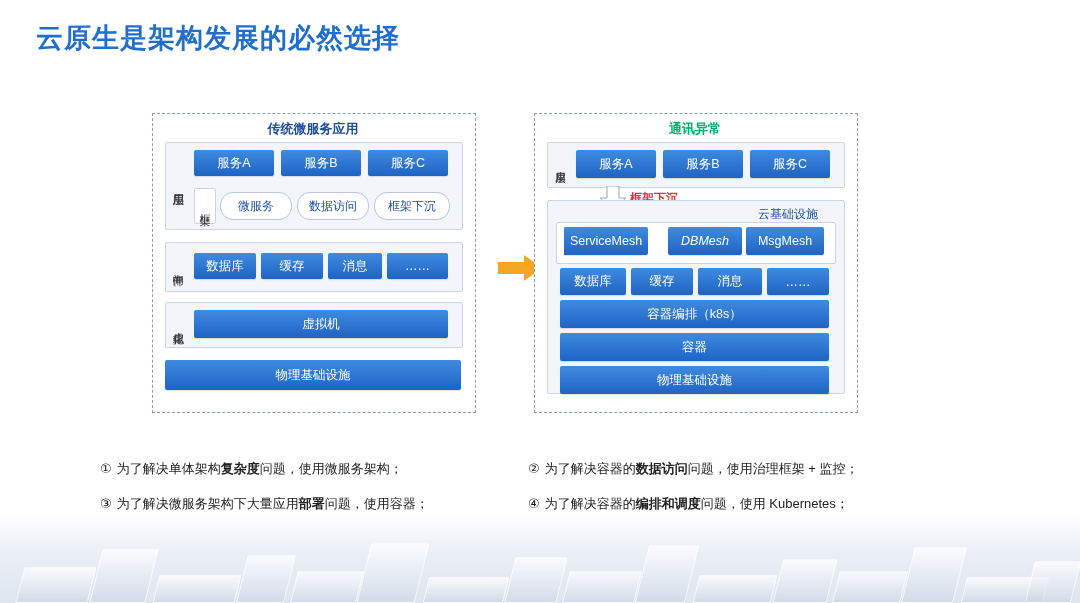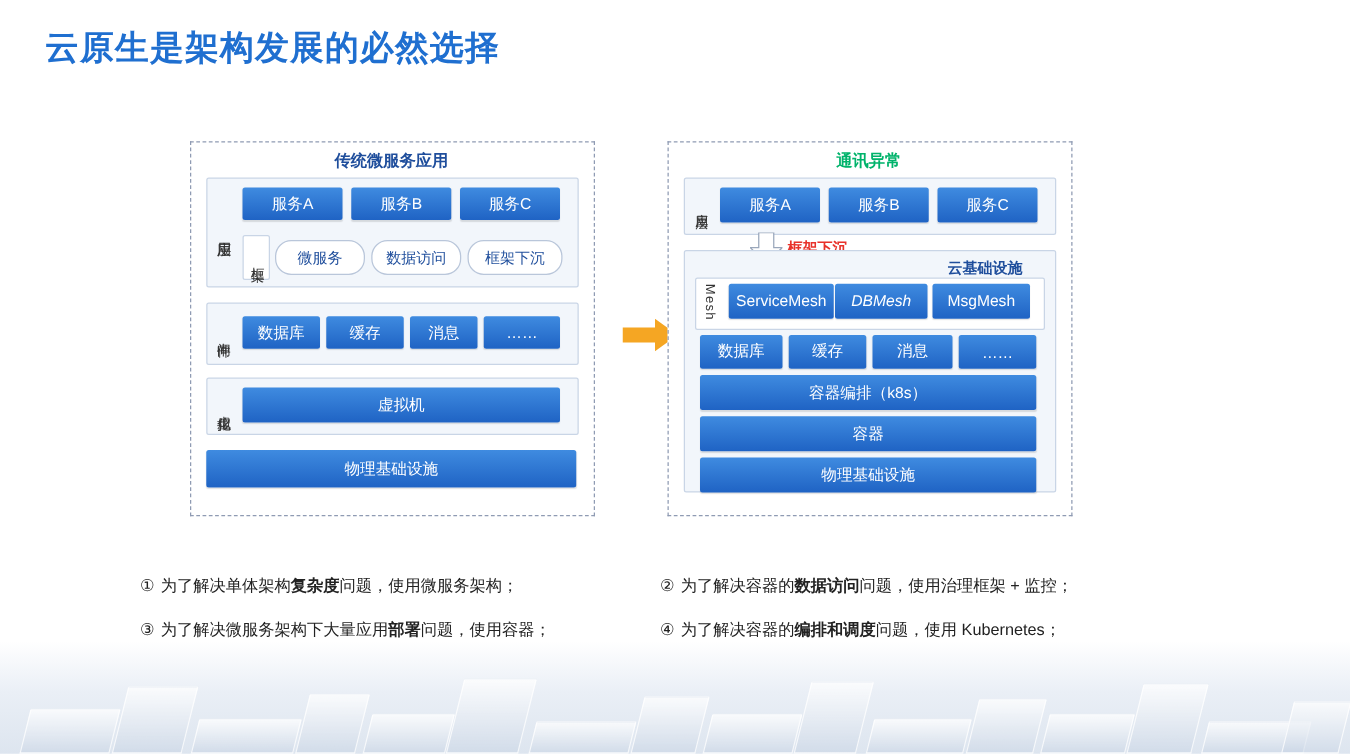--- a/index.html
+++ b/index.html
@@ -68,21 +68,21 @@
     writing-mode:vertical-rl;letter-spacing:1px;
   }
   .side-label-box{
     position:absolute;
     background:#fff;border:1px solid #c9d5e6;
     display:flex;align-items:center;justify-content:center;
     font-size:11px;color:#333;line-height:1.1;
     writing-mode:vertical-rl;letter-spacing:1px;border-radius:2px;
   }
   .infra-label{
-    position:absolute;font-size:12px;font-weight:bold;color:#1f4e9c;
+    position:absolute;font-size:12px;font-weight:normal;color:#1f4e9c;
   }
   
   .arrow-right{
     position:absolute;left:498px;top:255px;width:44px;height:26px;
   }
   
   .sink-arrow{
     position:absolute;left:600px;top:186px;width:26px;height:24px;
   }
   .sink-text{
@@ -90,21 +90,21 @@
     color:#e8322a;font-size:12px;font-weight:bold;
   }
 
   
   .bullets{position:absolute;left:0;top:452px;width:1080px;}
   .bullet{
     font-size:13px;color:#222;line-height:34px;white-space:nowrap;
   }
   .bullet .num{color:#222;margin-right:5px;}
   .bullet b{font-weight:bold;}
-  .col-left{position:absolute;left:112px;}
+  .col-left{position:absolute;left:100px;}
   .col-right{position:absolute;left:528px;}
 </style>
 </head>
 <body>
 
 <div class="title">云原生是架构发展的必然选择</div>
 
 <div class="dash-box" style="left:152px;top:113px;width:322px;height:298px;"></div>
 <div class="panel-title blue-title" style="left:152px;top:120px;width:322px;">传统微服务应用</div>
 
@@ -149,21 +149,21 @@
 <svg class="sink-arrow" viewBox="0 0 26 24">
   <polygon points="7,0 19,0 19,12 26,12 13,24 0,12 7,12" fill="#ffffff" stroke="#9aa7bb" stroke-width="1"></polygon>
 </svg>
 <div class="sink-text">框架下沉</div>
 
 <div class="group-box" style="left:547px;top:200px;width:296px;height:192px;"></div>
 <div class="infra-label" style="left:758px;top:206px;">云基础设施</div>
 
 <div class="group-box" style="left:556px;top:222px;width:278px;height:40px;background:#fff;"></div>
 <div class="side-label" style="left:558px;top:226px;width:18px;height:32px;font-size:10.5px;writing-mode:vertical-rl;">Mesh</div>
-<div class="blk-blue" style="left:583px;top:227px;width:84px;height:28px;">ServiceMesh</div>
+<div class="blk-blue" style="left:564px;top:227px;width:84px;height:28px;">ServiceMesh</div>
 <div class="blk-blue" style="left:668px;top:227px;width:74px;height:28px;font-style:italic;">DBMesh</div>
 <div class="blk-blue" style="left:746px;top:227px;width:78px;height:28px;">MsgMesh</div>
 
 <div class="blk-blue" style="left:560px;top:268px;width:66px;height:27px;">数据库</div>
 <div class="blk-blue" style="left:631px;top:268px;width:62px;height:27px;">缓存</div>
 <div class="blk-blue" style="left:698px;top:268px;width:64px;height:27px;">消息</div>
 <div class="blk-blue" style="left:767px;top:268px;width:62px;height:27px;">……</div>
 
 <div class="blk-blue" style="left:560px;top:300px;width:269px;height:28px;">容器编排（k8s）</div>
 <div class="blk-blue" style="left:560px;top:333px;width:269px;height:28px;">容器</div>

